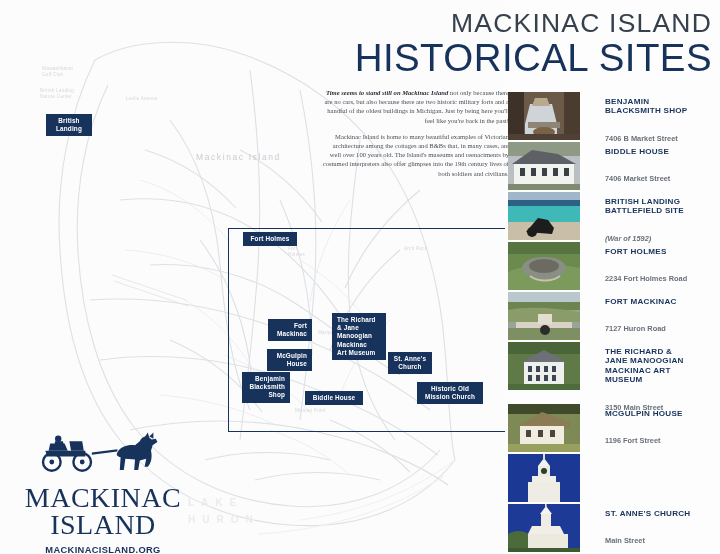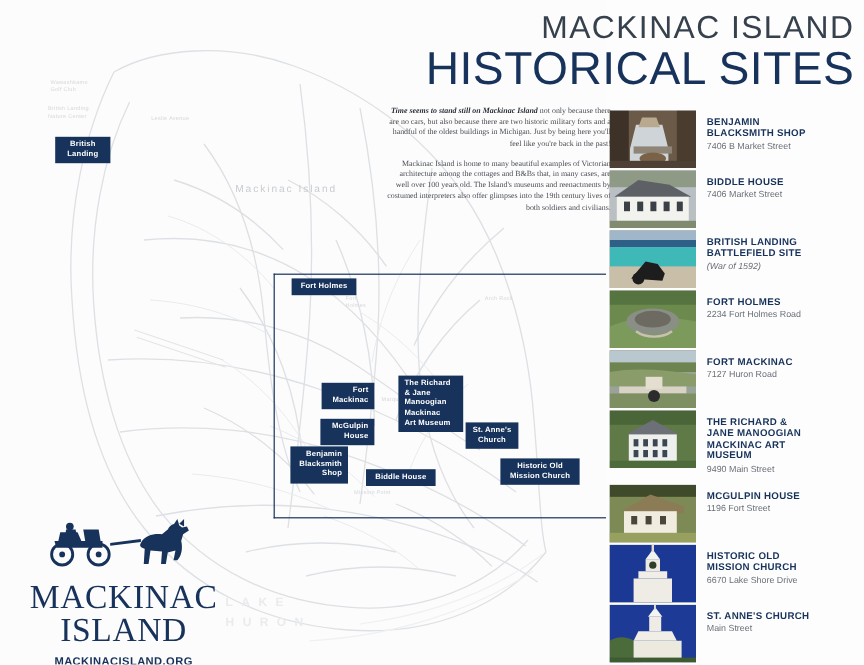--- a/index.html
+++ b/index.html
@@ -145,20 +145,21 @@
   #site-list {
     position: absolute;
     left: 508px; top: 92px;
     width: 210px;
   }
   .site-row {
     display: flex;
     align-items: flex-start;
     height: 50px;
     margin-bottom: 0px;
+    gap: 16px;
   }
   .thumb {
     width: 72px; height: 48px;
     flex: 0 0 72px;
     position: relative;
     overflow: hidden;
     background: #8a8f86;
   }
   .thumb svg { display: block; }
   .site-text {
@@ -171,21 +172,22 @@
     font-size: 8.1px;
     font-weight: bold;
     line-height: 9.4px;
     letter-spacing: .25px;
     text-transform: uppercase;
   }
   .site-addr {
     color: #6a7078;
     font-size: 7.4px;
     line-height: 9.4px;
-    margin-top: 1px;
+    margin-top: 18px;
+    font-weight: bold;
   }
   .site-addr.italic { font-style: italic; }
 </style>
 </head>
 <body>
 
 <div id="page">
 
   <div id="map-area">
     <svg class="map-svg" width="505" height="554" viewBox="0 0 505 554">
@@ -445,21 +447,21 @@
             <rect x="44" y="33" width="4" height="6"></rect>
           </g>
           <rect x="0" y="42" width="72" height="6" fill="#4e6b3c"></rect>
         </svg>
       </div>
       <div class="site-text">
         <div class="site-name" style="white-space:pre-line">THE RICHARD &amp;
 JANE MANOOGIAN
 MACKINAC ART
 MUSEUM</div>
-        <div class="site-addr">9490 Main Street</div>
+        <div class="site-addr">3150 Main Street</div>
       </div>
     </div>
 
     <div class="site-row">
       <div class="thumb">
         <svg width="72" height="48" viewBox="0 0 72 48">
           <rect width="72" height="48" fill="#7e8a55"></rect>
           <rect width="72" height="10" fill="#3f4a2a"></rect>
           <path d="M10 22 L34 8 L62 18 L62 24 Z" fill="#8b7c56"></path>
           <rect x="12" y="22" width="44" height="20" fill="#f0ece0"></rect>
@@ -483,25 +485,20 @@
           <rect width="72" height="48" fill="#1e3a9e"></rect>
           <rect y="0" width="72" height="48" fill="#1b3894"></rect>
           <path d="M30 12 L36 4 L42 12 Z" fill="#f2f2ee"></path>
           <rect x="30" y="12" width="12" height="10" fill="#eceae2"></rect>
           <circle cx="36" cy="17" r="3" fill="#2b3f2a"></circle>
           <path d="M24 22 h24 v6 h-24z" fill="#f0eee6"></path>
           <path d="M20 28 h32 v20 h-32z" fill="#eeece4"></path>
           <rect x="35" y="0" width="2" height="6" fill="#dcdcd4"></rect>
         </svg>
       </div>
-      <div class="site-text">
-        <div class="site-name" style="white-space:pre-line">HISTORIC OLD
-MISSION CHURCH</div>
-        <div class="site-addr">6670 Lake Shore Drive</div>
-      </div>
     </div>
 
     <div class="site-row">
       <div class="thumb">
         <svg width="72" height="48" viewBox="0 0 72 48">
           <rect width="72" height="48" fill="#1d3b96"></rect>
           <path d="M0 30 C10 24 20 28 26 34 L26 48 L0 48 Z" fill="#4b6b3a"></path>
           <path d="M32 10 L38 2 L44 10 Z" fill="#f4f4f0"></path>
           <rect x="33" y="10" width="10" height="12" fill="#eeece4"></rect>
           <path d="M24 22 L52 22 L56 30 L20 30 Z" fill="#f0eee6"></path>

